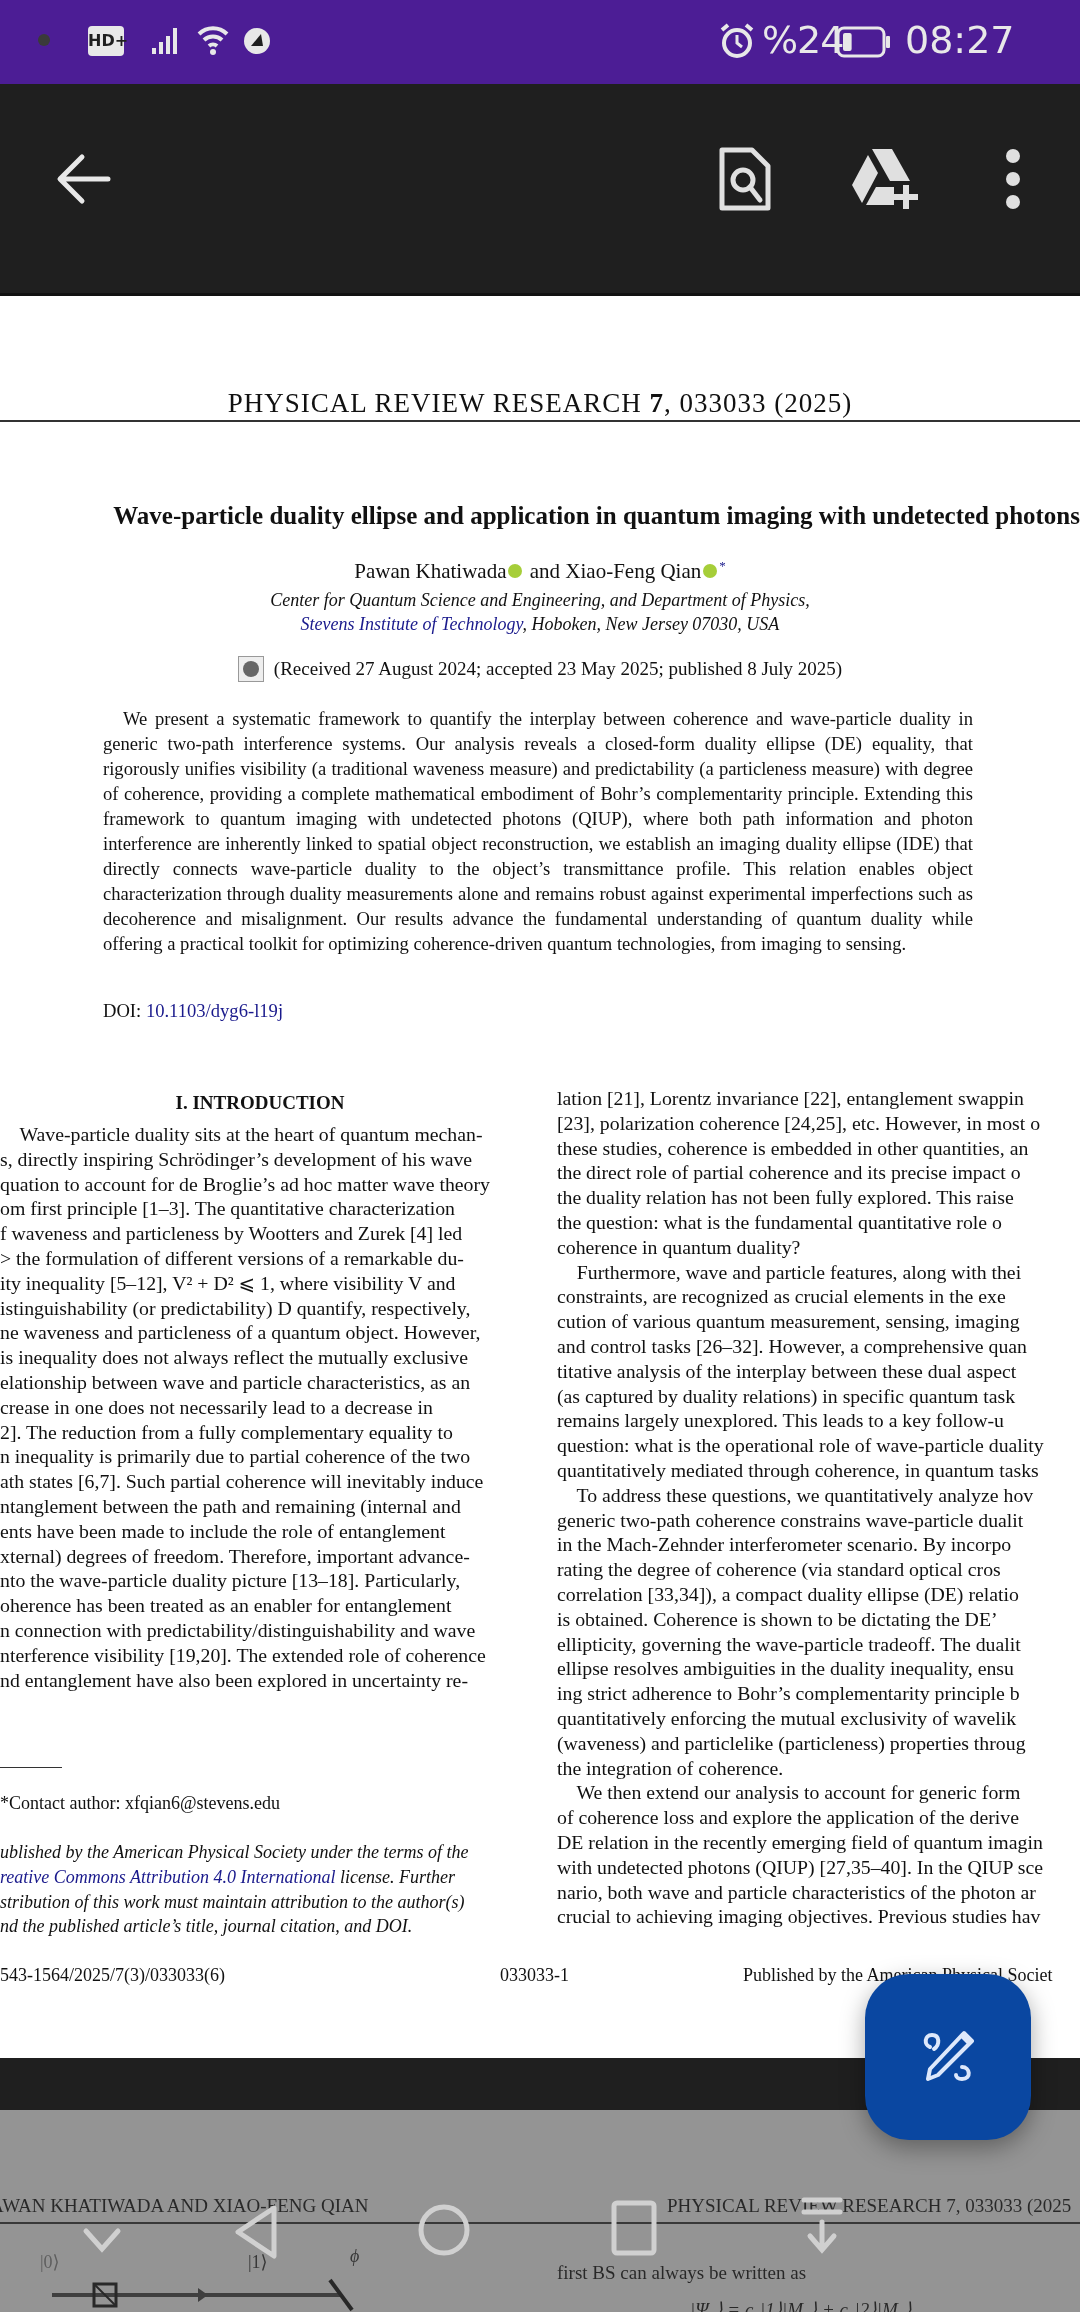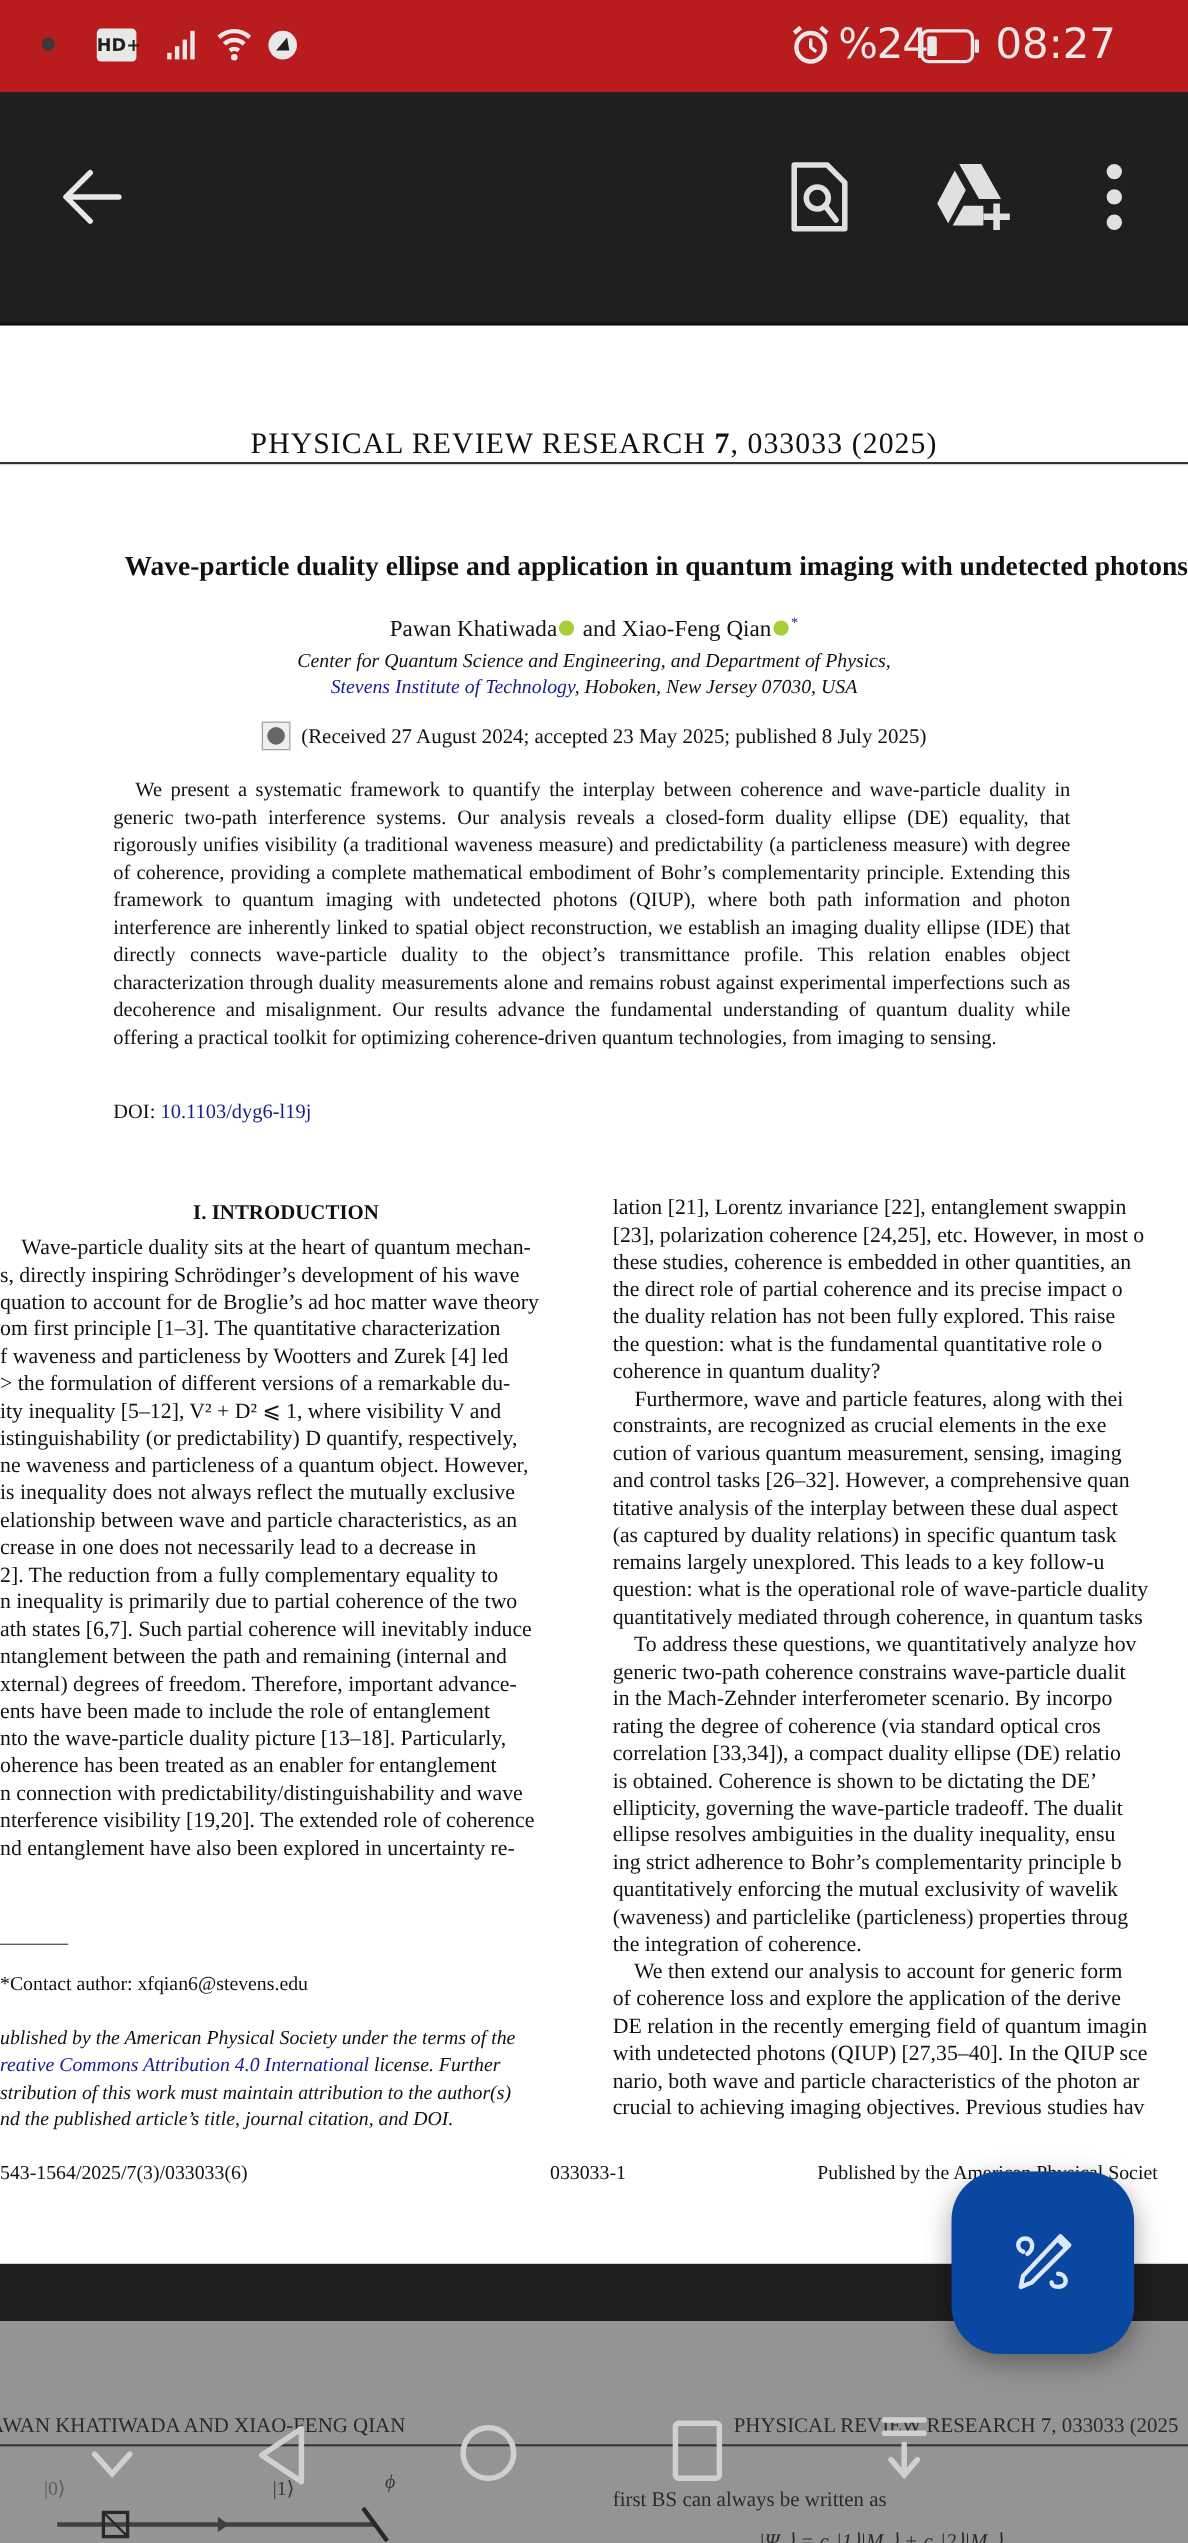--- a/index.html
+++ b/index.html
@@ -1,20 +1,20 @@
 <!DOCTYPE html>
 <html><head>
 <meta charset="utf-8">
 <style>
   * { box-sizing: border-box; margin: 0; padding: 0; }
   html, body { width: 1080px; height: 2312px; overflow: hidden; background: #1f1f1f; }
   body { position: relative; font-family: "Liberation Serif", serif; }
 
   
-  .statusbar { position: absolute; left: 0; top: 0; width: 1080px; height: 84px; background: #b91c1c; color: #e8e8e8; font-family: "DejaVu Sans", sans-serif; }
+  .statusbar { position: absolute; left: 0; top: 0; width: 1080px; height: 84px; background: #4c1d95; color: #e8e8e8; font-family: "DejaVu Sans", sans-serif; }
   .statusbar .dot { position: absolute; left: 38px; top: 34px; width: 12px; height: 12px; border-radius: 50%; background: #3a3a3a; }
   .statusbar .hd { position: absolute; left: 88px; top: 26px; width: 36px; height: 30px; background: #e8e8e8; color: #1f1f1f; border-radius: 4px; font-size: 16px; font-weight: bold; text-align: center; line-height: 30px; }
   .statusbar .signal { position: absolute; left: 150px; top: 26px; width: 32px; height: 30px; }
   .statusbar .wifi { position: absolute; left: 195px; top: 22px; width: 36px; height: 36px; }
   .statusbar .app { position: absolute; left: 242px; top: 26px; width: 30px; height: 30px; }
   .statusbar .alarm { position: absolute; left: 718px; top: 22px; width: 38px; height: 38px; }
   .statusbar .battery-pct { position: absolute; left: 762px; top: 18px; font-size: 38px; letter-spacing: -1px; }
   .statusbar .battery { position: absolute; left: 836px; top: 26px; width: 56px; height: 32px; }
   .statusbar .clock { position: absolute; left: 905px; top: 18px; font-size: 38px; }
 
@@ -185,22 +185,22 @@
       <span class="line" style="white-space: pre;">ity inequality [5–12], V² + D² ⩽ 1, where visibility V and</span>
       <span class="line" style="white-space: pre;">istinguishability (or predictability) D quantify, respectively,</span>
       <span class="line" style="white-space: pre;">ne waveness and particleness of a quantum object. However,</span>
       <span class="line" style="white-space: pre;">is inequality does not always reflect the mutually exclusive</span>
       <span class="line" style="white-space: pre;">elationship between wave and particle characteristics, as an</span>
       <span class="line" style="white-space: pre;">crease in one does not necessarily lead to a decrease in</span>
       <span class="line" style="white-space: pre;">2]. The reduction from a fully complementary equality to</span>
       <span class="line" style="white-space: pre;">n inequality is primarily due to partial coherence of the two</span>
       <span class="line" style="white-space: pre;">ath states [6,7]. Such partial coherence will inevitably induce</span>
       <span class="line" style="white-space: pre;">ntanglement between the path and remaining (internal and</span>
+      <span class="line" style="white-space: pre;">ents have been made to include the role of entanglement</span>
       <span class="line" style="white-space: pre;">xternal) degrees of freedom. Therefore, important advance-</span>
-      <span class="line" style="white-space: pre;">ents have been made to include the role of entanglement</span>
       <span class="line" style="white-space: pre;">nto the wave-particle duality picture [13–18]. Particularly,</span>
       <span class="line" style="white-space: pre;">oherence has been treated as an enabler for entanglement</span>
       <span class="line" style="white-space: pre;">n connection with predictability/distinguishability and wave</span>
       <span class="line" style="white-space: pre;">nterference visibility [19,20]. The extended role of coherence</span>
       <span class="line" style="white-space: pre;">nd entanglement have also been explored in uncertainty re-</span>
     </div>
   <div class="col col-right" id="right-col">
       <span class="line" style="white-space: pre;">lation [21], Lorentz invariance [22], entanglement swappin</span>
       <span class="line" style="white-space: pre;">[23], polarization coherence [24,25], etc. However, in most o</span>
       <span class="line" style="white-space: pre;">these studies, coherence is embedded in other quantities, an</span>

